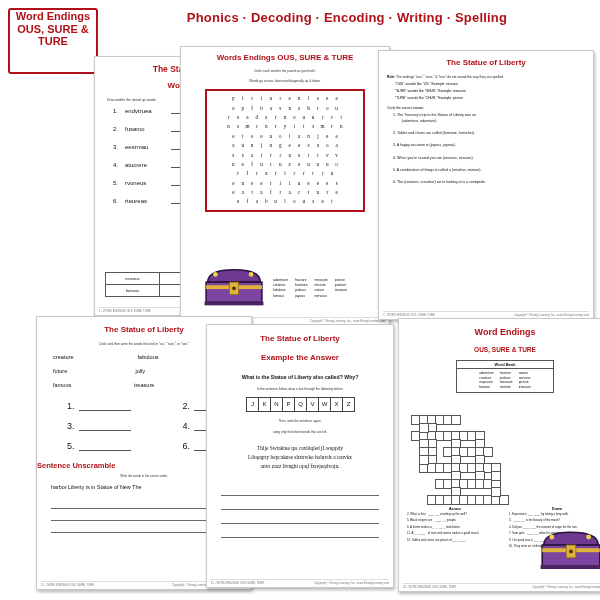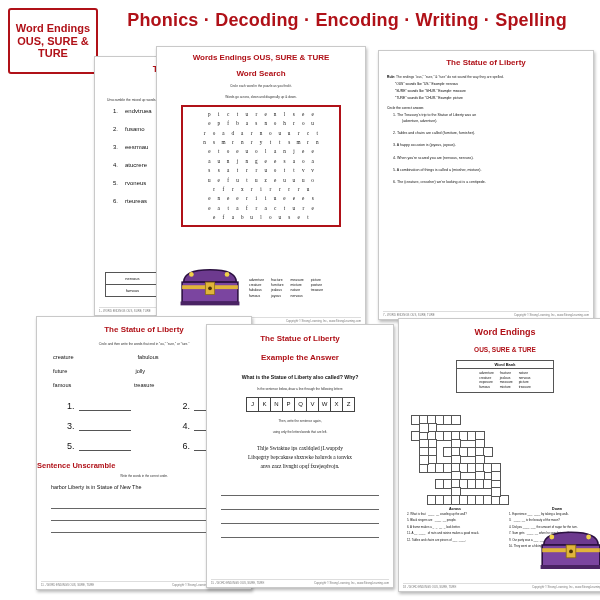--- a/index.html
+++ b/index.html
@@ -9,30 +9,30 @@
     font-family:"Liberation Sans", sans-serif;
     overflow:hidden;
     position:relative;
   }
   .stage{position:relative;width:600px;height:600px;}
 
   
   .logo-box{
     position:absolute;left:8px;top:8px;width:86px;height:62px;
     border:2px solid #b01118;border-radius:3px;background:#fff;
-    display:flex;align-items:center;justify-content:center;text-align:center;
+    display:flex;align-items:flex-start;justify-content:center;text-align:center;
   }
   .logo-box .logo-text{
     color:#b01118;font-weight:bold;font-size:11px;line-height:1.15;
   }
   .hdr{
     position:absolute;left:100px;top:10px;width:494px;text-align:center;
     color:#b01118;font-weight:bold;
   }
-  .hdr .l1{font-size:18px;letter-spacing:.2px;}
+  .hdr .l1{font-size:13px;letter-spacing:.2px;}
   .hdr .l2{font-size:12.5px;margin-top:4px;}
 
   
   .sheet{
     position:absolute;background:#fff;border:1px solid #c9c9c9;
     box-shadow:1px 2px 3px rgba(0,0,0,.28);
     overflow:hidden;
   }
   .sh-title{
     text-align:center;color:#b01118;font-weight:bold;line-height:1.2;
@@ -55,21 +55,21 @@
   .jm-list li .num{width:8px;}
   .jm-list li .wd{width:42px;}
   .jm-list li .ln{flex:1;border-bottom:1px solid #555;height:8px;margin-right:18px;}
   .jm-table{
     position:absolute;left:10px;right:10px;bottom:18px;
     border-collapse:collapse;width:180px;font-size:4px;text-align:center;
   }
   .jm-table td{border:1px solid #555;padding:3px 0;color:#111;}
 
   
-  #sheet-search{left:156px;top:46px;width:208px;height:278px;}
+  #sheet-search{left:180px;top:46px;width:208px;height:278px;}
   #sheet-search .sh-title{font-size:8px;margin-top:6px;}
   .ws-instr{text-align:center;font-size:3.2px;color:#333;margin-top:6px;line-height:1.5;}
   .ws-grid{
     margin:5px auto 0;border:2px solid #b01118;background:#fff;
     padding:3px;width:150px;
   }
   .ws-row{display:flex;justify-content:center;}
   .ws-row span{
     width:9.4px;height:9.4px;line-height:9.4px;text-align:center;
     font-size:5.2px;color:#111;font-family:"Liberation Serif", serif;
@@ -213,21 +213,20 @@
     </tbody>
       </table>
     <div class="foot">
       <span>1 - WORD ENDINGS OUS, SURE, TURE</span>
       <span>Copyright © Strong Learning, Inc., www.StrongLearning.com</span>
     </div>
   </div>
 
   <div class="sheet" id="sheet-search">
     <div class="sh-title">Words Endings OUS, SURE &amp; TURE</div>
-    <div class="sh-title">Word Search</div>
     <div class="ws-instr">Circle each word in the puzzle as you find it.</div>
     <div class="ws-instr">Words go across, down and diagonally up &amp; down.</div>
 
     <div class="ws-grid">
       <div class="ws-row">
           <span>p</span>
           <span>i</span>
           <span>c</span>
           <span>t</span>
           <span>u</span>

